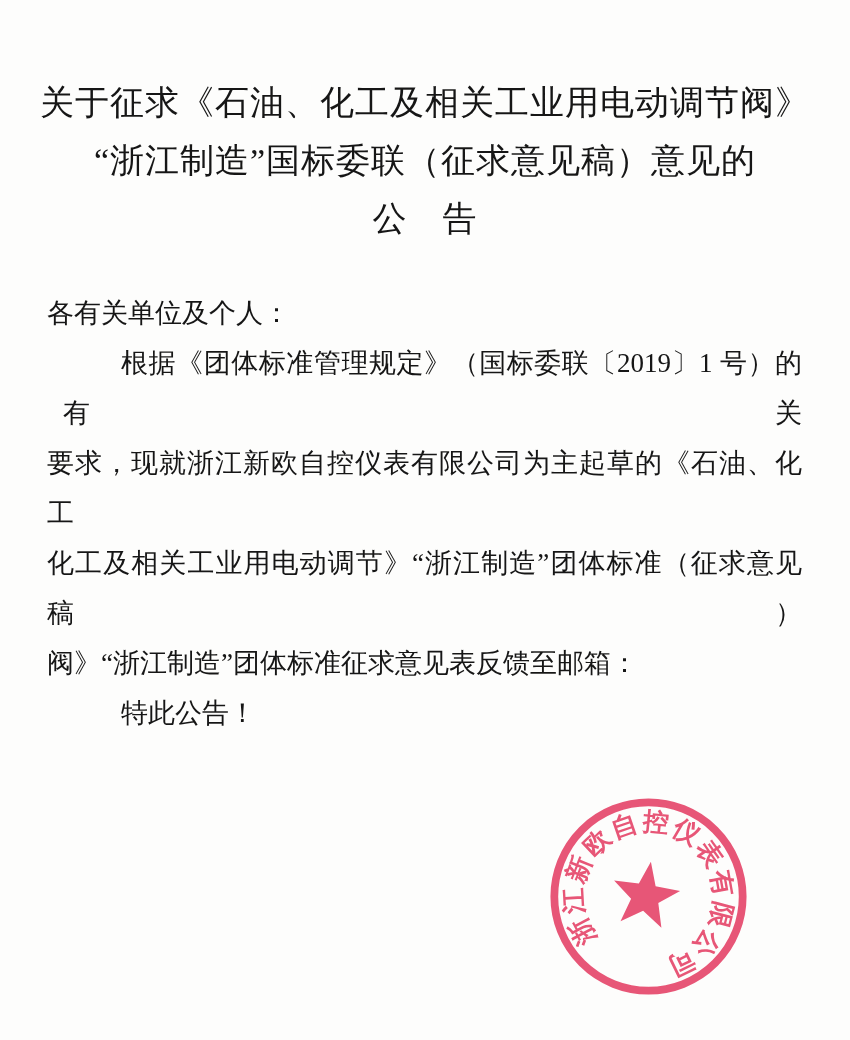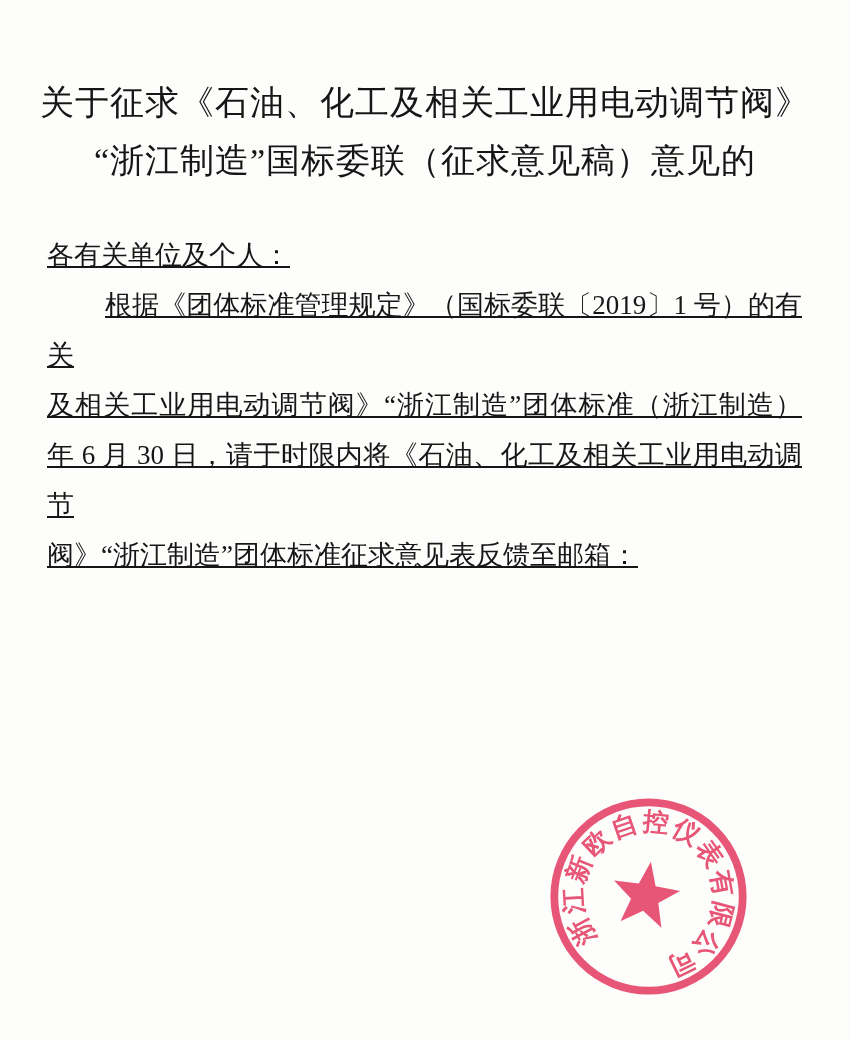--- a/index.html
+++ b/index.html
@@ -23,27 +23,26 @@
     white-space: nowrap;
   }
   
   .doc-body {
     margin: 40px 48px 0 47px;
     font-size: 27px;
   }
   .line {
     line-height: 50px;
     min-height: 50px;
-    text-decoration: underline;
   }
   .line.justify {
     text-align: justify;
     text-align-last: justify;
   }
-  .line.indent { text-indent: 58px; }
+  .line.indent { text-indent: 58px; margin-left: 16px; }
   
   .stamp {
     position: absolute;
     left: 545px;
     top: 793px;
     width: 207px;
     height: 207px;
     mix-blend-mode: multiply;
     opacity: 0.92;
     pointer-events: none;
@@ -51,30 +50,32 @@
   .stamp svg { width: 100%; height: 100%; }
 </style>
 </head>
 <body>
 
 <div class="page">
 
   <header class="doc-title">
     <div class="title-line">关于征求《石油、化工及相关工业用电动调节阀》</div>
     <div class="title-line">“浙江制造”国标委联（征求意见稿）意见的</div>
+    <div class="title-line">公　告</div>
   </header>
 
   <main class="doc-body">
     <div class="line">各有关单位及个人：</div>
     <div>
         <div class="line justify indent">根据《团体标准管理规定》（国标委联〔2019〕1 号）的有关</div>
-        <div class="line justify">及相关工业用电动调节阀》“浙江制造”团体标准（浙江制造）</div>
-        <div class="line justify">年 6 月 30 日，请于时限内将《石油、化工及相关工业用电动调节</div>
+        <div class="line justify">要求，现就浙江新欧自控仪表有限公司为主起草的《石油、化工</div>
+        <div class="line justify">化工及相关工业用电动调节》“浙江制造”团体标准（征求意见稿）</div>
         <div class="line">阀》“浙江制造”团体标准征求意见表反馈至邮箱：</div>
       </div>
+    <div class="line indent">特此公告！</div>
   </main>
 
   <div class="stamp">
     <svg viewBox="0 0 200 200">
         <circle cx="100" cy="100" r="91" fill="none" stroke="#e8486c" stroke-width="7.5"></circle>
         <polygon points="0.0,-34.0 -8.2,-11.3 -32.3,-10.5 -13.3,4.3 -20.0,27.5 -0.0,14.0 20.0,27.5 13.3,4.3 32.3,-10.5 8.2,-11.3" fill="#e8486c" transform="translate(97,100) rotate(9)"></polygon>
         <text x="36.4" y="133.8" fill="#e8486c" font-size="25" font-weight="600" font-family="&quot;Liberation Serif&quot;, serif" text-anchor="middle" dominant-baseline="central" transform="rotate(-118.0 36.4 133.8)">浙</text>
         <text x="28.1" y="104.1" fill="#e8486c" font-size="25" font-weight="600" font-family="&quot;Liberation Serif&quot;, serif" text-anchor="middle" dominant-baseline="central" transform="rotate(-93.3 28.1 104.1)">江</text>
         <text x="33.0" y="73.7" fill="#e8486c" font-size="25" font-weight="600" font-family="&quot;Liberation Serif&quot;, serif" text-anchor="middle" dominant-baseline="central" transform="rotate(-68.5 33.0 73.7)">新</text>
         <text x="50.1" y="48.0" fill="#e8486c" font-size="25" font-weight="600" font-family="&quot;Liberation Serif&quot;, serif" text-anchor="middle" dominant-baseline="central" transform="rotate(-43.8 50.1 48.0)">欧</text>

